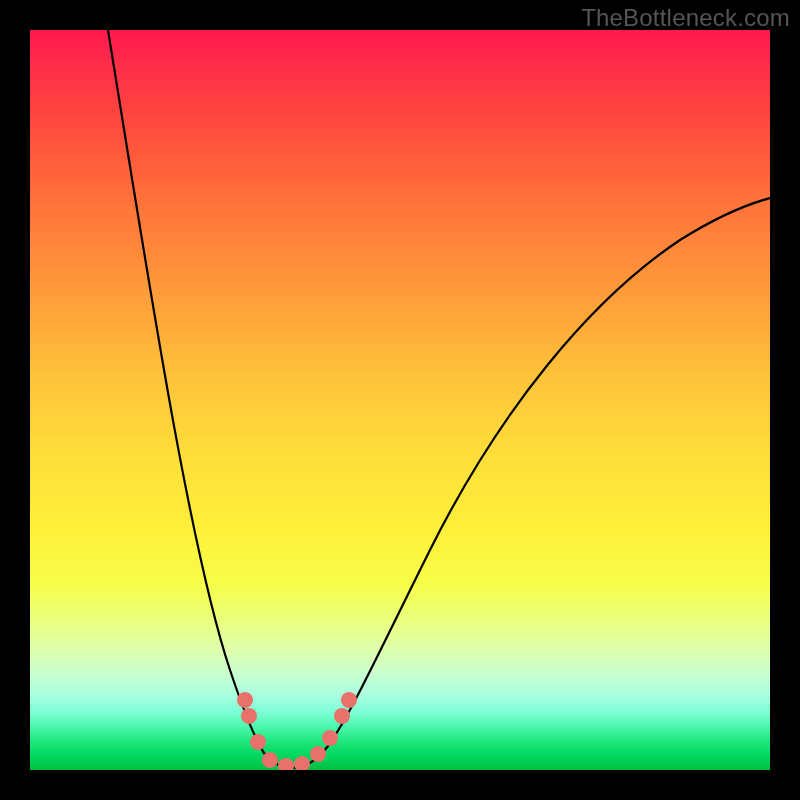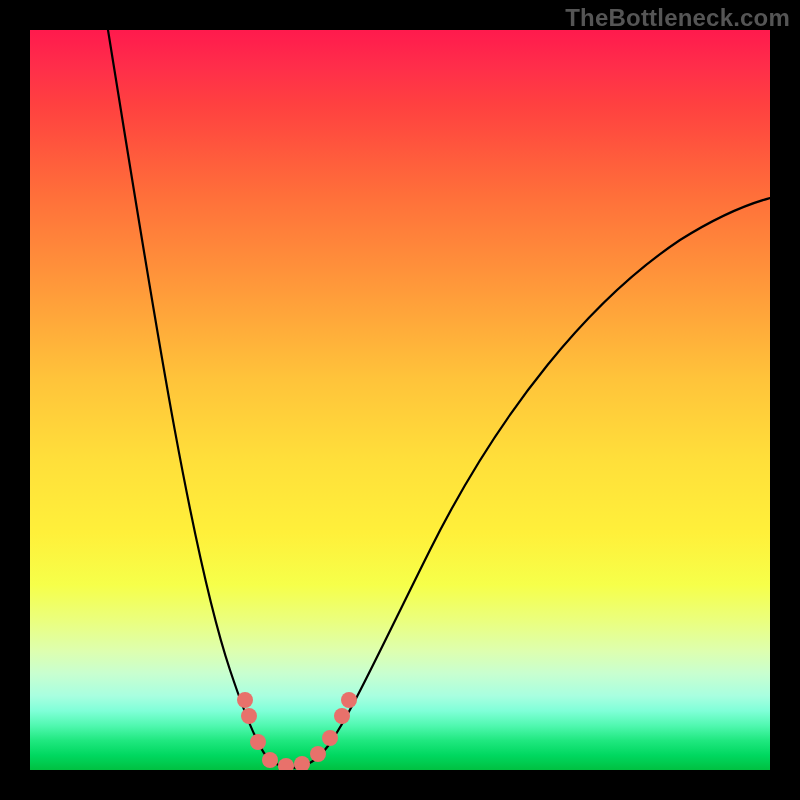--- a/index.html
+++ b/index.html
@@ -42,21 +42,21 @@
       #00d860 98%,
       #00c040 100%
     );
   }
   .watermark {
     position: absolute;
     top: 4px;
     right: 10px;
     color: #555;
     font-size: 24px;
-    font-weight: 700;
+    font-weight: 400;
     letter-spacing: 0.2px;
     user-select: none;
   }
   svg.curve {
     position: absolute;
     inset: 0;
   }
 </style>
 </head>
 <body>

